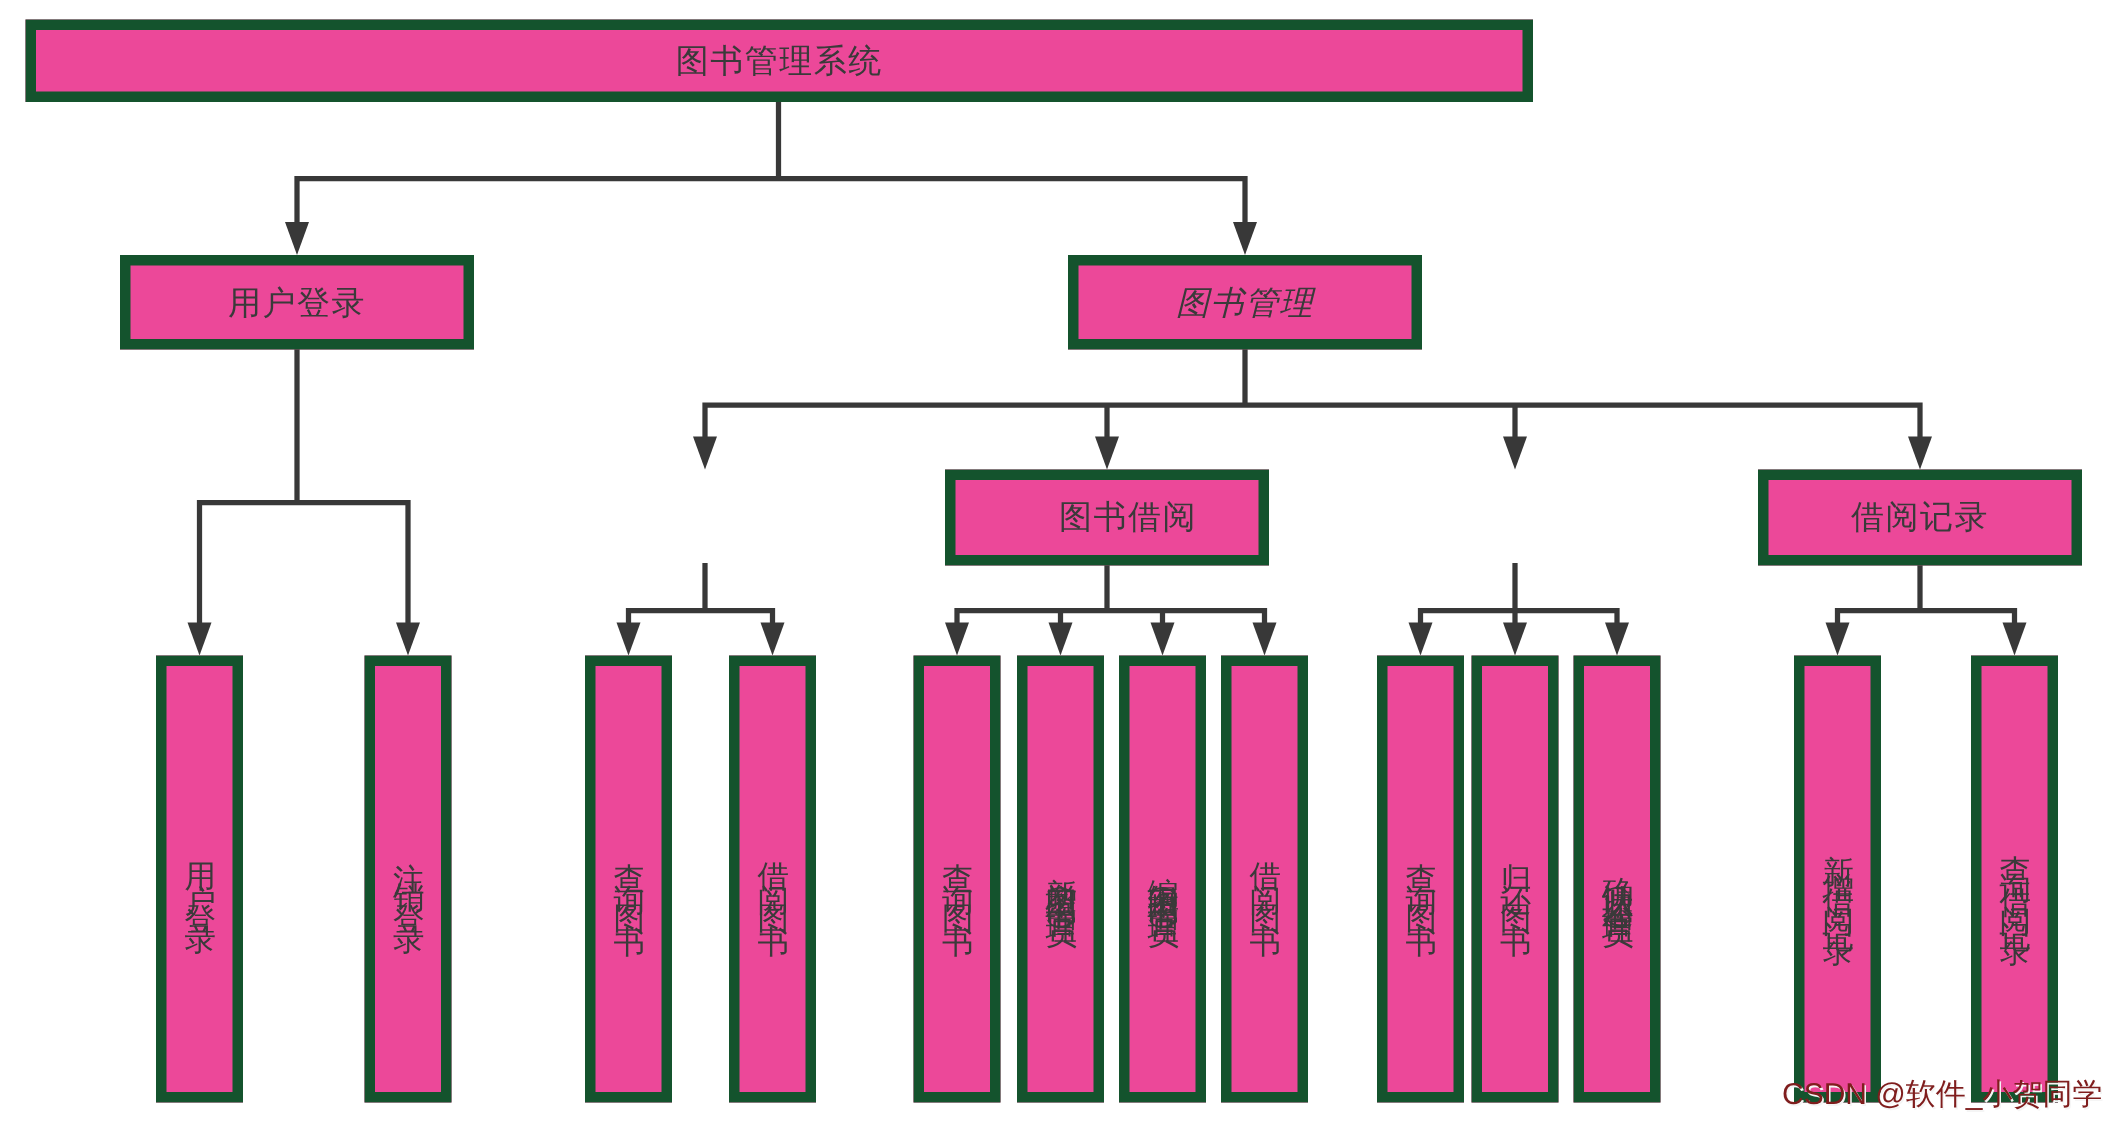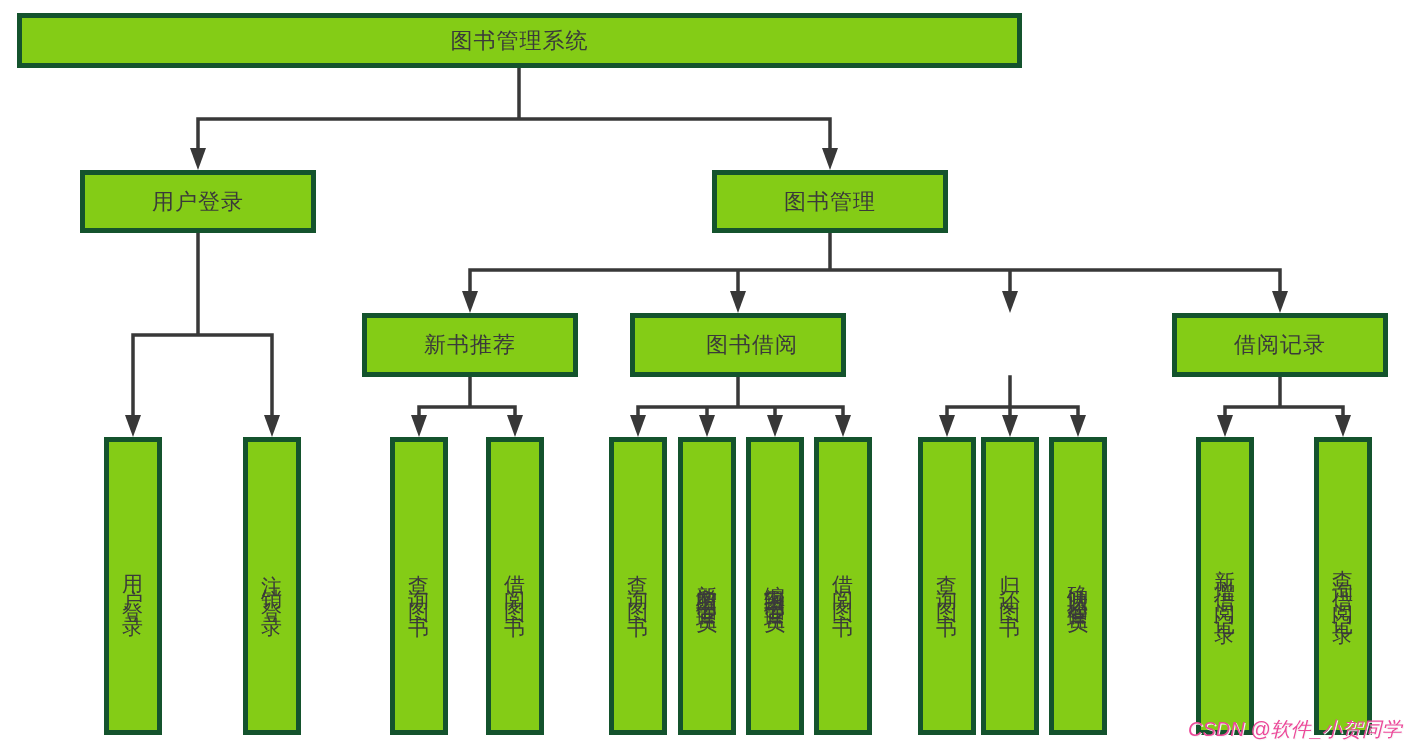--- a/index.html
+++ b/index.html
@@ -16,22 +16,22 @@
     overflow: hidden;
   }
   .wires {
     position: absolute;
     left: 0; top: 0;
     z-index: 0;
   }
   .node {
     position: absolute;
     box-sizing: border-box;
-    background: #84cc16;
-    border: 5px solid #14532d;
+    background: #ec4899;
+    border: 7px solid #14532d;
     display: flex;
     align-items: center;
     justify-content: center;
     z-index: 1;
     color: #3a3a3a;
   }
   .node.h { font-size: 22px; letter-spacing: 1px; }
   .node.v { font-size: 21px; }
   .node.v .vlabel {
     writing-mode: vertical-rl;
@@ -40,25 +40,24 @@
     line-height: 1;
     white-space: nowrap;
   }
   .node.v.m .vlabel { letter-spacing: 11px; }
   .node.v.l .vlabel { letter-spacing: 4px; }
   .watermark {
     position: absolute;
     left: 1188px;
     top: 716px;
     font-size: 20px;
-    color: #ec4899;
+    color: #7f1d1d;
     z-index: 2;
     white-space: nowrap;
     text-shadow: 1px 1px 0 #f5f5f5;
-    font-style: italic;
   }
 </style>
 </head>
 <body>
 
 <div class="canvas">
 
   <svg class="wires" width="1405" height="747" viewBox="0 0 1405 747">
 
     <g stroke="#383838" stroke-width="3.5" fill="#383838" stroke-linecap="square">
@@ -109,27 +108,24 @@
     </g>
   </svg>
 
   <div class="node h" style="left:17px; top:13px; width:1005px; height:55px;">
     <span>图书管理系统</span>
   </div>
 
   <div class="node h" style="left:80px; top:170px; width:236px; height:63px;">
     <span>用户登录</span>
   </div>
-  <div class="node h" style="left:712px; top:170px; width:236px; height:63px;">
+  <div class="node h" style="left:712px; top:170px; width:236px; height:63px;font-style:italic;">
     <span>图书管理</span>
   </div>
 
-  <div class="node h" style="left:362px; top:313px; width:216px; height:64px;">
-    <span>新书推荐</span>
-  </div>
   <div class="node h" style="left:630px; top:313px; width:216px; height:64px;padding-left:28px;">
     <span>图书借阅</span>
   </div>
   <div class="node h" style="left:1172px; top:313px; width:216px; height:64px;">
     <span>借阅记录</span>
   </div>
 
   <div class="node v" style="left:104px; top:437px; width:58px; height:298px;">
     <span class="vlabel">用户登录</span>
   </div>

